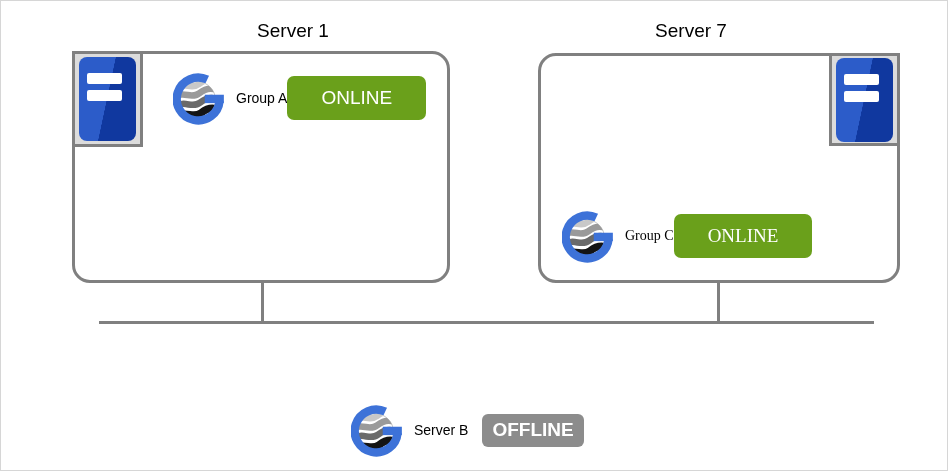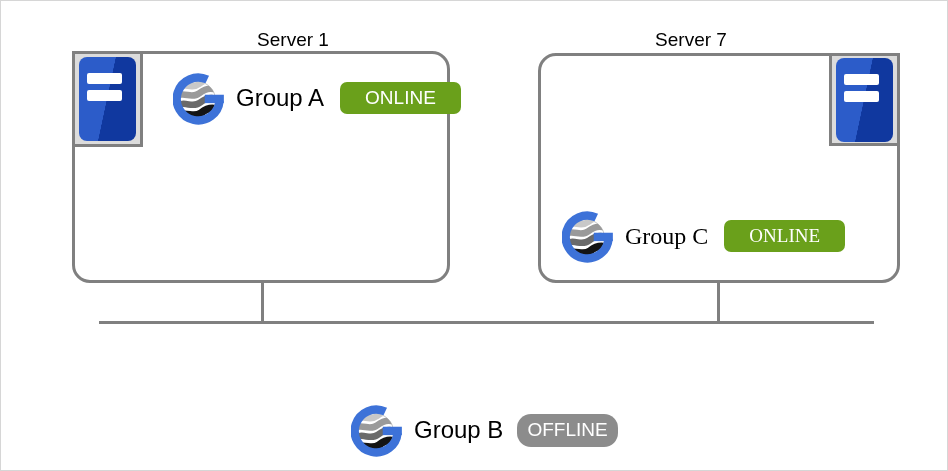--- a/index.html
+++ b/index.html
@@ -7,21 +7,21 @@
     position:relative;
     width:948px;height:471px;
     box-sizing:border-box;
     border:1px solid #d6d6d6;
     background:#fff;
     font-family:"Liberation Sans", sans-serif;
     overflow:hidden;
   }
   .server-title{
     position:absolute;
-    top:28px;
+    top:19px;
     transform:translateX(-50%);
     font-size:19px;
     color:#000;
     white-space:nowrap;
   }
   .title-1{left:292px;}
   .title-2{left:690px;}
   .server-box{
     position:absolute;
     box-sizing:border-box;
@@ -56,32 +56,32 @@
   .bar-1{top:16px;}
   .bar-2{top:33px;}
   .group-row{
     position:absolute;
     display:flex;align-items:center;
     height:58px;
     z-index:2;
   }
   .g-icon{width:56px;height:56px;flex:0 0 auto;}
   .group-label{
-    font-size:24px;color:#000;
+    font-size:14px;color:#000;
     margin-left:7px;
     white-space:nowrap;
   }
   .status-badge{
     display:inline-flex;align-items:center;justify-content:center;
     color:#fff;font-size:19px;
     border-radius:7px;
     white-space:nowrap;
   }
-  .badge-lg{margin-left:16px;height:32px;padding:0 25px;}
-  .badge-sm{margin-left:14px;height:33px;padding:0 10px;border-radius:14px;}
+  .badge-lg{height:44px;padding:0 34px;}
+  .badge-sm{margin-left:14px;height:33px;padding:0 10px;border-radius:6px;font-weight:bold;}
   .row-a{left:172px;top:68px;}
   .row-c{left:561px;top:206px;font-family:Liberation Serif, serif;}
   .row-b{left:350px;top:400px;}
   .connector{position:absolute;background:#808080;z-index:1;}
   .h-bus{left:98px;top:320px;width:775px;height:3px;}
   .v-link-1{left:260px;top:281px;width:3px;height:42px;}
   .v-link-2{left:716px;top:281px;width:3px;height:42px;}
   .defs-svg{position:absolute;width:0;height:0;}
 </style>
 </head>
@@ -144,17 +144,17 @@
   </div>
 
   <div class="connector v-link-1"></div>
   <div class="connector v-link-2"></div>
   <div class="connector h-bus"></div>
 
   <div class="group-row row-b">
     <svg class="g-icon" viewBox="0 0 60 60">
         <use href="#g-icon-def"></use>
       </svg>
-    <span class="group-label">Group B</span>
+    <span class="group-label">Server B</span>
     <span class="status-badge badge-sm" style="background: rgb(140, 140, 140); color: rgb(255, 255, 255);">OFFLINE</span>
   </div>
 
 </div>
 
 </body></html>

